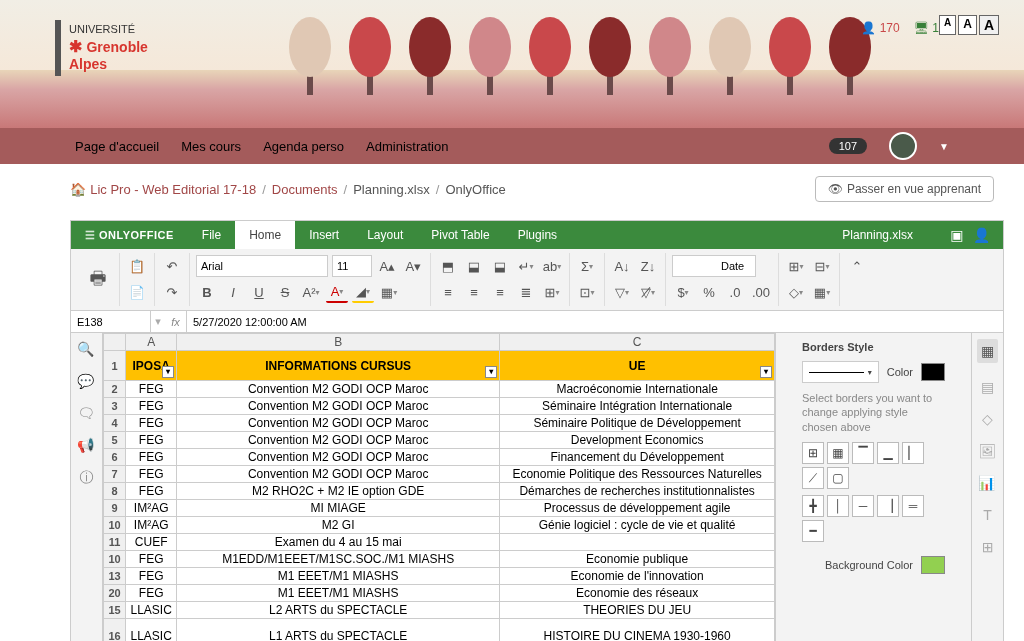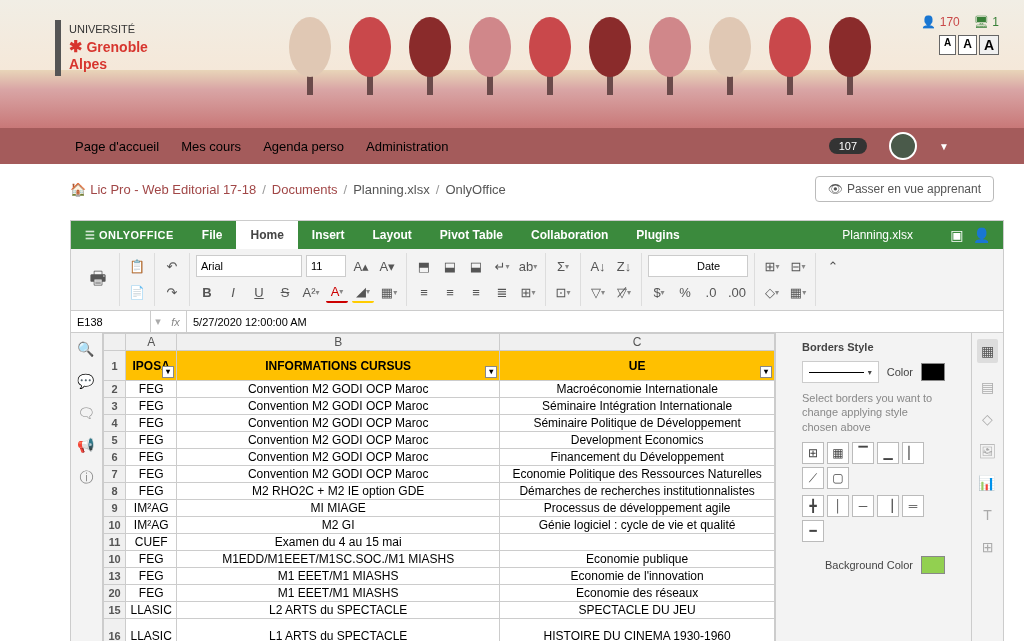--- a/index.html
+++ b/index.html
@@ -13,21 +13,21 @@
 .logo-text .red { color: #d7352e; font-weight: bold; font-size: 14px; }
 .logo-star { color: #d7352e; font-size: 16px; margin-right: 4px; }
 .trees { position: absolute; left: 280px; top: 10px; display: flex; gap: -5px; }
 .tree { width: 60px; height: 85px; position: relative; }
 .tree::before { content: ""; position: absolute; bottom: 0; left: 50%; width: 6px; height: 22px; background: #6b4a4a; transform: translateX(-50%); }
 .tree::after { content: ""; position: absolute; bottom: 18px; left: 50%; width: 42px; height: 60px; border-radius: 50%; transform: translateX(-50%); }
 .tree.red::after { background: #c9484b; }
 .tree.dark::after { background: #8a2b2b; }
 .tree.light::after { background: #d0878a; }
 .tree.cream::after { background: #e0c8b4; }
-.topright { position: absolute; right: 25px; top: 15px; display: flex; flex-direction: column; align-items: flex-end; gap: 6px; }
+.topright { position: absolute; right: 25px; top: 15px; display: flex; align-items: flex-end; }
 .stats { display: flex; gap: 14px; font-size: 12px; }
 .stats .people { color: #c94848; }
 .stats .online { color: #388038; }
 .font-sizes { display: flex; gap: 2px; }
 .font-sizes span { border: 1px solid #666; padding: 1px 4px; font-weight: bold; cursor: pointer; background: #fff; }
 .font-sizes span:nth-child(1) { font-size: 10px; }
 .font-sizes span:nth-child(2) { font-size: 12px; }
 .font-sizes span:nth-child(3) { font-size: 14px; background: #f0f0f0; }
 
 
@@ -48,38 +48,38 @@
 .student-view { border: 1px solid #bbb; border-radius: 4px; padding: 5px 12px; font-size: 12px; color: #555; background: #fff; cursor: pointer; }
 .student-view .eye { margin-right: 4px; }
 
 
 .oo-wrap { margin: 8px 20px 0 70px; border: 1px solid #ccc; height: 440px; display: flex; flex-direction: column; }
 
 
 .oo-tabs { height: 28px; background: #3b8a3d; display: flex; align-items: center; color: #fff; font-size: 12px; position: relative; }
 .oo-logo { padding: 0 14px; font-weight: bold; font-size: 11px; letter-spacing: 0.5px; }
 .oo-logo::before { content: "☰ "; opacity: .8; }
-.oo-tabs .tab { padding: 0 14px; height: 100%; display: flex; align-items: center; cursor: pointer; font-weight: bold; }
+.oo-tabs .tab { padding: 0 14px; height: 100%; display: flex; align-items: center; cursor: pointer; }
 .oo-tabs .tab.active { background: #fff; color: #444; }
 .oo-filename { position: absolute; left: 50%; transform: translateX(-50%); color: #fff; font-size: 12px; pointer-events: none; }
 .oo-filename { left: auto; right: 90px; transform: none; }
 .oo-actions { margin-left: auto; display: flex; gap: 10px; padding-right: 12px; font-size: 14px; }
 .oo-actions span { cursor: pointer; }
 
 
 .oo-toolbar { height: 62px; background: #f3f3f3; border-bottom: 1px solid #ccc; display: flex; align-items: stretch; padding: 4px 6px; gap: 0; font-size: 11px; color: #555; }
 .tb-group { display: flex; flex-direction: column; gap: 4px; padding: 2px 6px; border-right: 1px solid #ddd; }
 .tb-group:last-child { border-right: none; }
 .tb-row { display: flex; gap: 4px; align-items: center; }
 .tb-btn { min-width: 22px; height: 22px; display: inline-flex; align-items: center; justify-content: center; border-radius: 2px; cursor: pointer; font-size: 13px; color: #555; }
 .tb-big { width: 30px; height: 52px; display: flex; align-items: center; justify-content: center; cursor: pointer; font-size: 18px; }
 .tb-sel { height: 22px; border: 1px solid #ccc; background: #fff; font-size: 11px; padding: 0 4px; }
-.tb-sel.font { width: 106px; }
+.tb-sel.font { width: 132px; }
 .tb-sel.size { width: 40px; }
-.tb-sel.format { width: 100px; padding-left: 48px; }
+.tb-sel.format { width: 84px; padding-left: 48px; }
 .tiny-caret::after { content: " ▾"; font-size: 8px; color: #888; }
 
 
 .oo-formula { height: 22px; background: #fff; border-bottom: 1px solid #ccc; display: flex; align-items: center; font-size: 11px; }
 .cell-ref { width: 80px; border-right: 1px solid #ccc; padding: 0 6px; height: 100%; display: flex; align-items: center; }
 .fx { width: 22px; text-align: center; font-style: italic; color: #888; border-right: 1px solid #ccc; height: 100%; display: flex; align-items: center; justify-content: center; }
 .formula-val { padding: 0 6px; flex: 1; }
 
 
 .oo-main { flex: 1; display: flex; overflow: hidden; }
@@ -185,21 +185,20 @@
 
 <div class="oo-wrap">
 
   <div class="oo-tabs">
     <div class="oo-logo">ONLYOFFICE</div>
     <div class="tab">File</div>
     <div class="tab active">Home</div>
     <div class="tab">Insert</div>
     <div class="tab">Layout</div>
     <div class="tab">Pivot Table</div>
-    <div class="tab">Collaboration</div>
     <div class="tab">Plugins</div>
     <div class="oo-filename">Planning.xlsx</div>
     <div class="oo-actions">
       <span>▣</span>
       <span>👤</span>
     </div>
   </div>
 
   <div class="oo-toolbar">
     <div class="tb-group">
@@ -415,21 +414,21 @@
             <tr>
               <th class="rowhead">20</th>
               <td class="data">FEG</td>
               <td class="data">M1 EEET/M1 MIASHS</td>
               <td class="data">Economie des réseaux</td>
             </tr>
             <tr>
               <th class="rowhead">15</th>
               <td class="data">LLASIC</td>
               <td class="data">L2 ARTS du SPECTACLE</td>
-              <td class="data">SPECTACLE DU JEU</td>
+              <td class="data">THEORIES DU JEU</td>
             </tr>
             <tr>
               <th class="rowhead tall">16</th>
               <td class="data tall">LLASIC</td>
               <td class="data tall">L1 ARTS du SPECTACLE</td>
               <td class="data tall">HISTOIRE DU CINEMA 1930-1960</td>
             </tr>
             <tr>
               <th class="rowhead tall">17</th>
               <td class="data tall">LLASIC</td>

